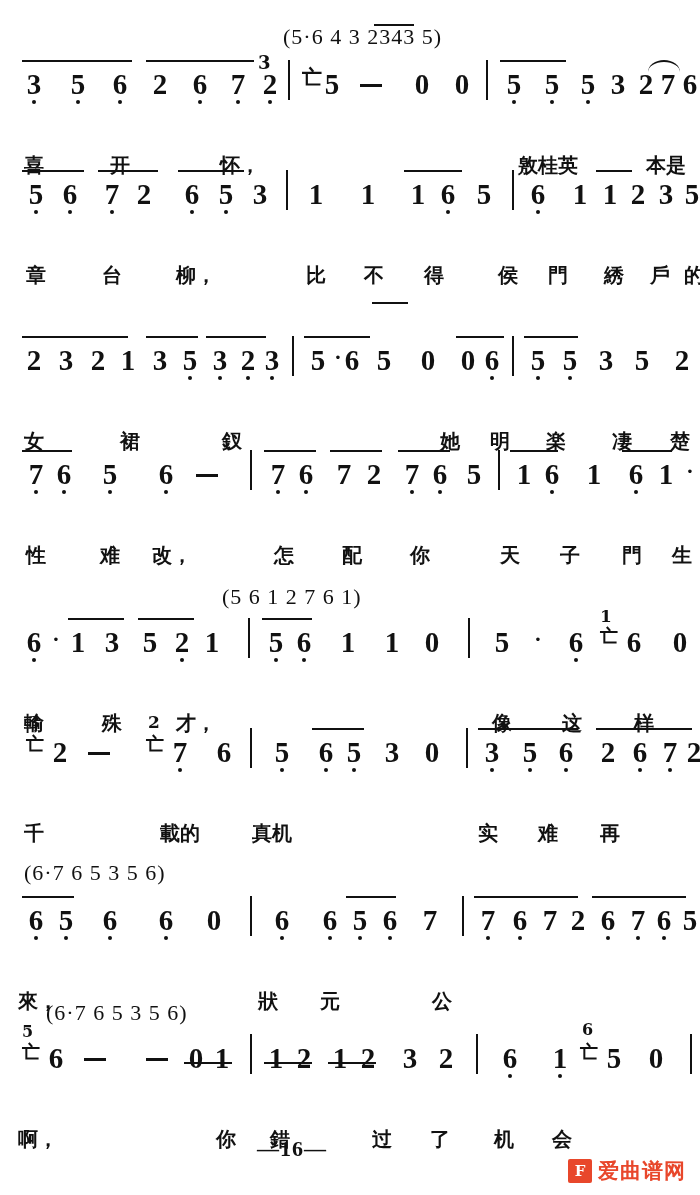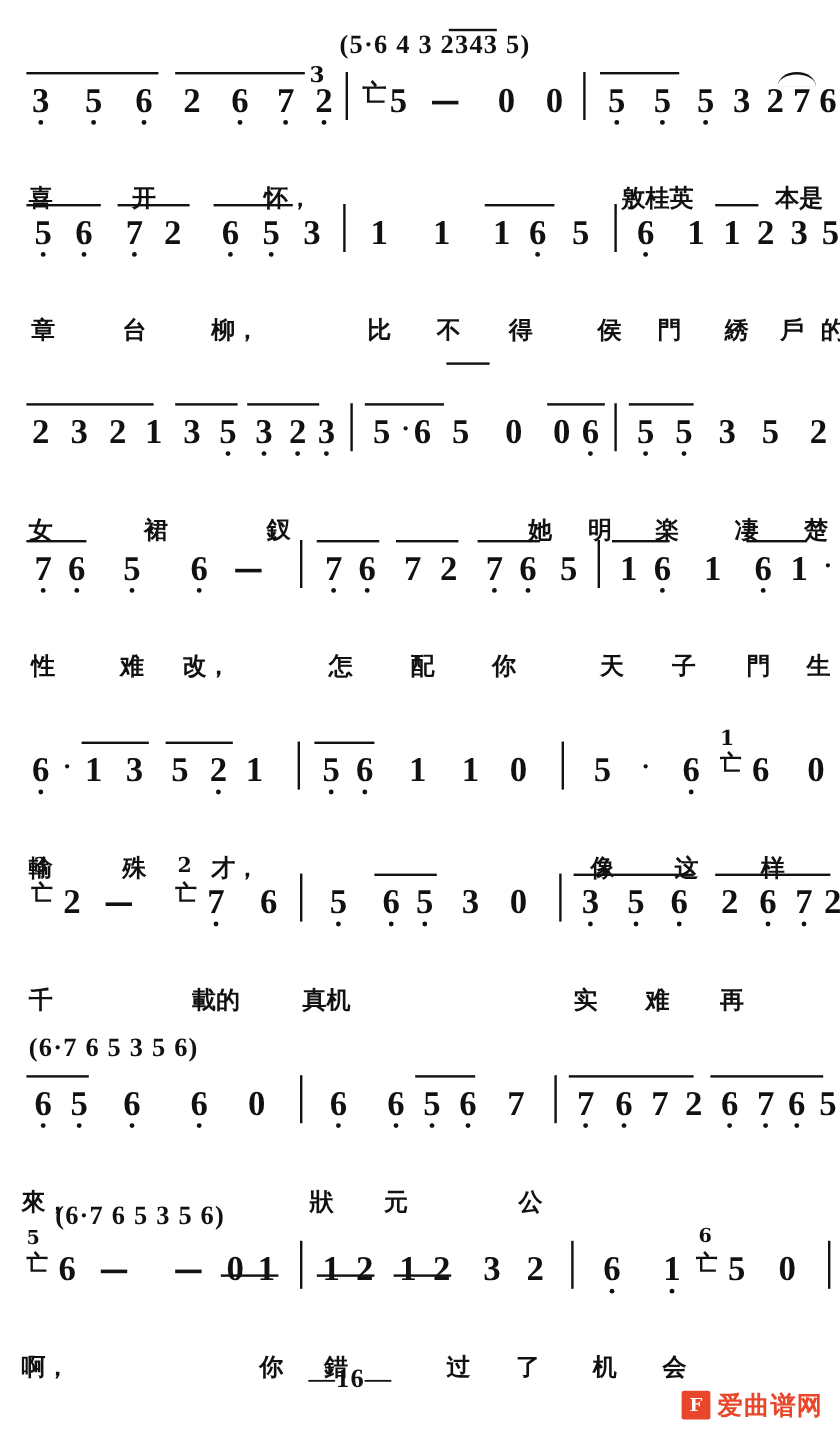--- a/index.html
+++ b/index.html
@@ -95,21 +95,21 @@
     border-radius: 50%;
     background: #111;
     transform: translateX(-50%);
   }
 
   
   .orn {
     position: absolute;
     font-family: "Liberation Serif", serif;
     font-size: 22px;
-    font-weight: bold;
+    font-weight: normal;
     white-space: nowrap;
     letter-spacing: 1px;
   }
 
   
   .mark {
     position: absolute;
     font-family: "DejaVu Serif", serif;
     font-size: 18px;
     font-weight: bold;
@@ -398,20 +398,21 @@
       <div class="lyr" style="left:352px;">配</div>
       <div class="lyr" style="left:420px;">你</div>
       <div class="lyr" style="left:510px;">天</div>
       <div class="lyr" style="left:570px;">子</div>
       <div class="lyr" style="left:632px;">門</div>
       <div class="lyr" style="left:682px;">生</div>
     </div>
   </div>
 
   <div class="system" style="top:572px;">
+    <div class="orn" style="left:222px; top:12px;">(5 6 1 2 7 6 1)</div>
 
     <div class="notation-row" style="top:44px;">
       <div class="beam" style="left:68px; top:2px; width:56px;"></div>
       <div class="beam" style="left:138px; top:2px; width:56px;"></div>
 
       <div class="cell" style="left:34px; top:10px;">6</div>
       <div class="cell" style="left:56px; top:10px; font-size:22px;">·</div>
       <div class="cell" style="left:78px; top:10px;">1</div>
       <div class="cell" style="left:112px; top:10px;">3</div>
       <div class="cell" style="left:150px; top:10px;">5</div>

